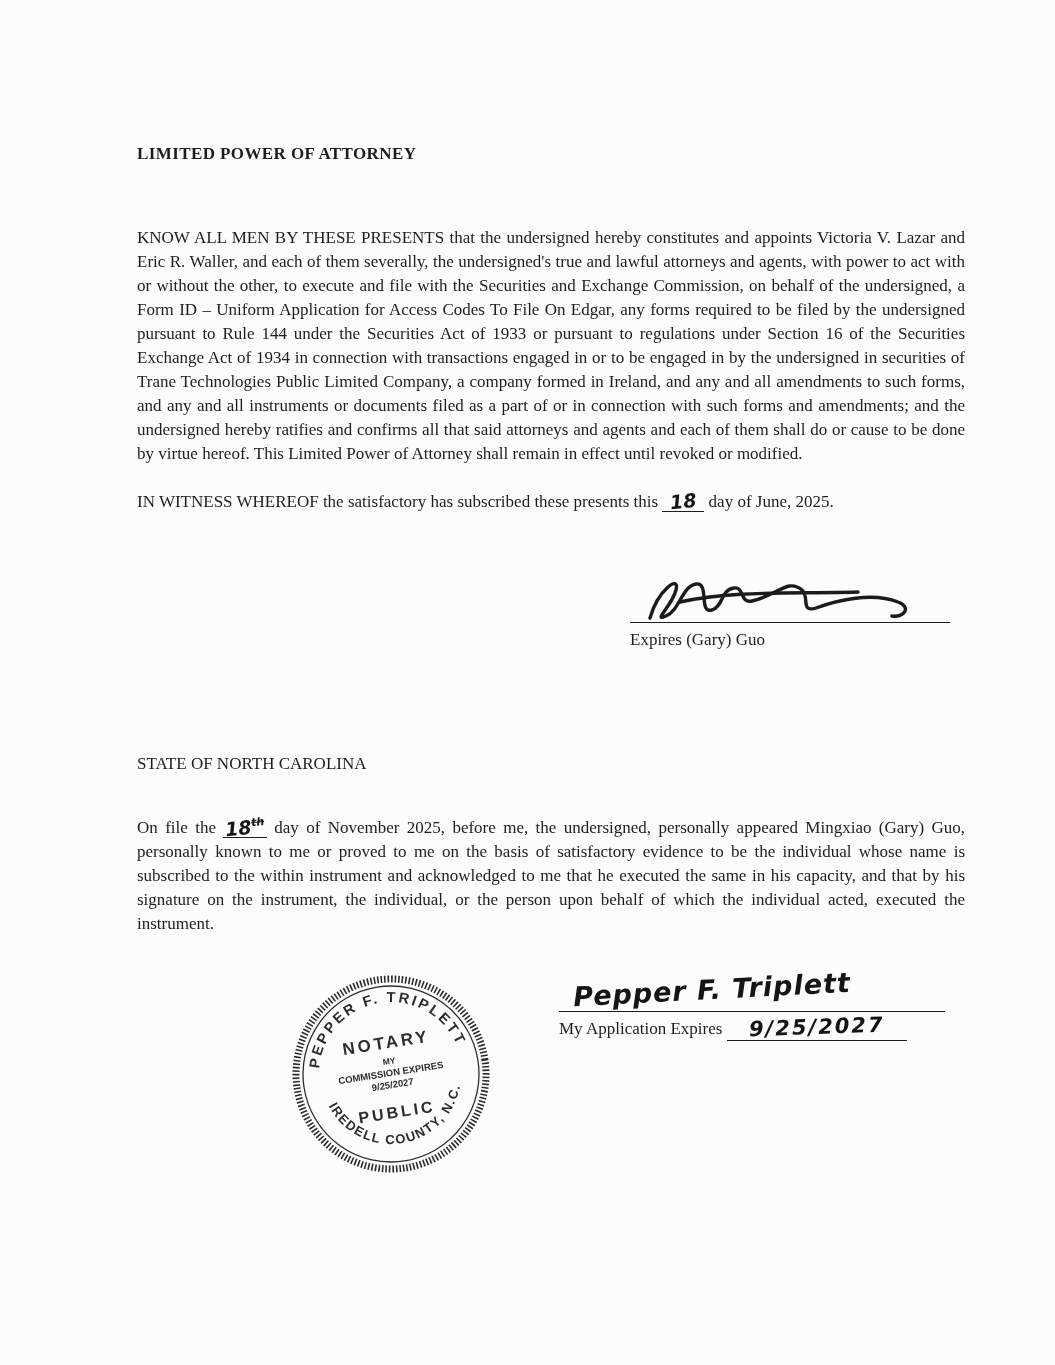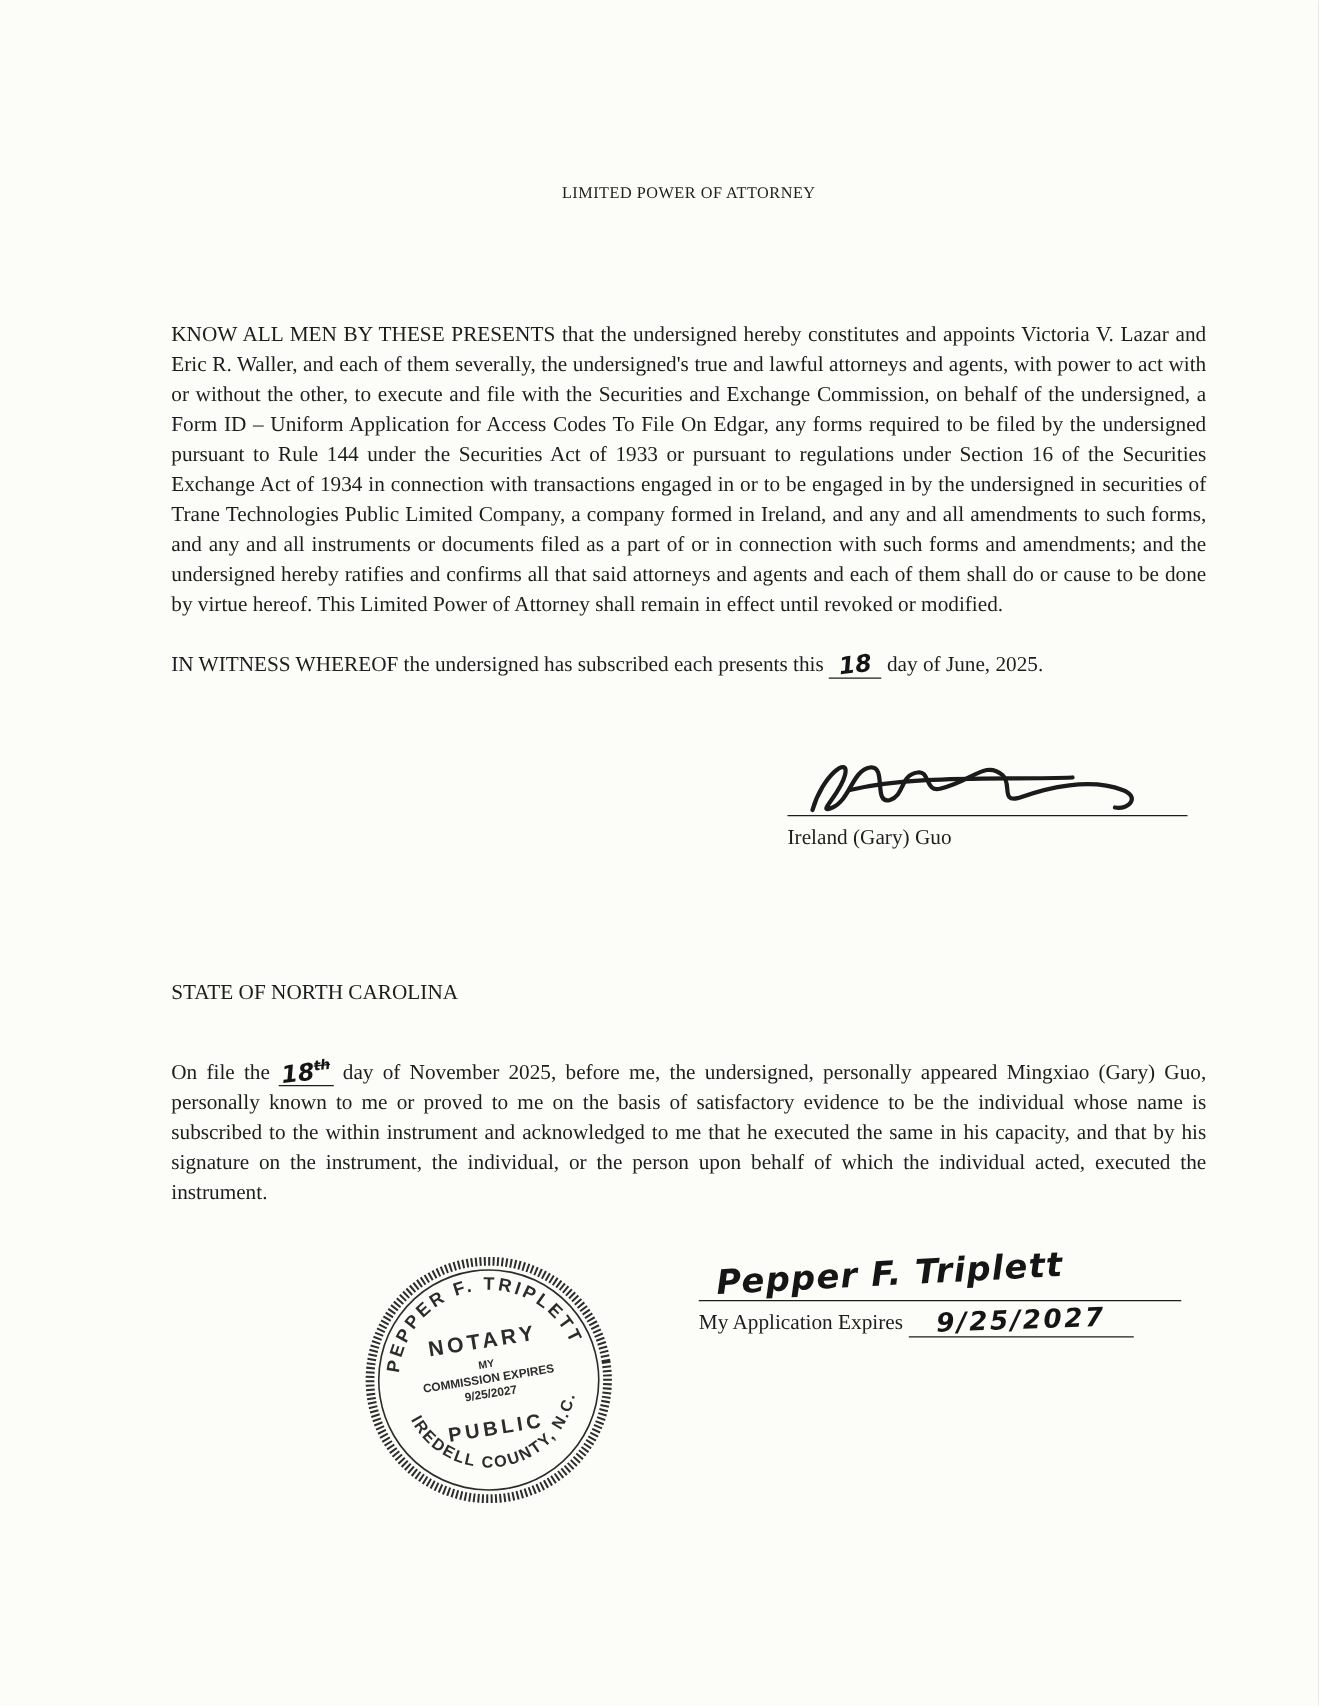--- a/index.html
+++ b/index.html
@@ -11,27 +11,26 @@
     background: #fcfcf9;
     box-sizing: border-box;
     padding: 142px 90px 60px 137px;
     font-family: "Liberation Serif", serif;
     color: #1d1d1d;
     font-size: 17px;
     line-height: 24px;
     box-shadow: 0 0 6px rgba(0,0,0,0.25);
   }
   .doc-title {
-    text-align: center;
-    font-size: 13px;
+    font-size: 17px;
     letter-spacing: 0.4px;
-    font-weight: normal;
+    font-weight: bold;
   }
   .para { text-align: justify; }
-  .para-main { margin-top: 90px; }
+  .para-main { margin-top: 60px; }
   .para-witness { margin-top: 24px; }
   .para-ack { margin-top: 40px; }
 
   .blank {
     display: inline-block;
     border-bottom: 1.6px solid #1d1d1d;
     text-align: center;
     line-height: 1;
     vertical-align: baseline;
   }
@@ -70,35 +69,35 @@
 </head>
 <body>
 
 <div class="page">
 
   <div class="doc-title">LIMITED POWER OF ATTORNEY</div>
 
   <div class="para para-main">KNOW ALL MEN BY THESE PRESENTS that the undersigned hereby constitutes and appoints Victoria V. Lazar and Eric R. Waller, and each of them severally, the undersigned's true and lawful attorneys and agents, with power to act with or without the other, to execute and file with the Securities and Exchange Commission, on behalf of the undersigned, a Form ID – Uniform Application for Access Codes To File On Edgar, any forms required to be filed by the undersigned pursuant to Rule 144 under the Securities Act of 1933 or pursuant to regulations under Section 16 of the Securities Exchange Act of 1934 in connection with transactions engaged in or to be engaged in by the undersigned in securities of Trane Technologies Public Limited Company, a company formed in Ireland, and any and all amendments to such forms, and any and all instruments or documents filed as a part of or in connection with such forms and amendments; and the undersigned hereby ratifies and confirms all that said attorneys and agents and each of them shall do or cause to be done by virtue hereof. This Limited Power of Attorney shall remain in effect until revoked or modified.</div>
 
   <div class="para para-witness">
-    <span>IN WITNESS WHEREOF the undersigned has subscribed each presents this</span>
+    <span>IN WITNESS WHEREOF the satisfactory has subscribed these presents this</span>
     <span class="blank day-blank"><span class="script">18</span></span>
     <span>day of June, 2025.</span>
   </div>
 
   <div class="sig-block">
     <div class="sig-line-box">
       <svg width="300" height="66" viewBox="0 0 300 66">
         <g fill="none" stroke="#1b1b1b" stroke-width="3.4" stroke-linecap="round" stroke-linejoin="round">
           <path d="M14,52 C22,24 44,8 40,24 C36,40 16,56 30,50 C44,44 46,20 60,18 C74,16 62,48 76,44 C88,40 84,24 98,22 C108,20 104,38 116,35 C142,29 152,12 166,24 C174,31 164,47 180,42 C202,34 236,26 262,36 C276,41 268,52 256,50"></path>
           <path d="M44,36 C96,24 160,28 222,26"></path>
         </g>
       </svg>
     </div>
-    <div class="sig-name">Ireland (Gary) Guo</div>
+    <div class="sig-name">Expires (Gary) Guo</div>
   </div>
 
   <div class="venue">
     <div>STATE OF NORTH CAROLINA</div>
   </div>
 
   <div class="para para-ack">
     <span>On file the</span>
     <span class="blank day-blank"><span class="script"><span>18</span><sup>th</sup></span></span>
     <span>day of November 2025, before me, the undersigned, personally appeared Mingxiao (Gary) Guo, personally known to me or proved to me on the basis of satisfactory evidence to be the individual whose name is subscribed to the within instrument and acknowledged to me that he executed the same in his capacity, and that by his signature on the instrument, the individual, or the person upon behalf of which the individual acted, executed the instrument.</span>

